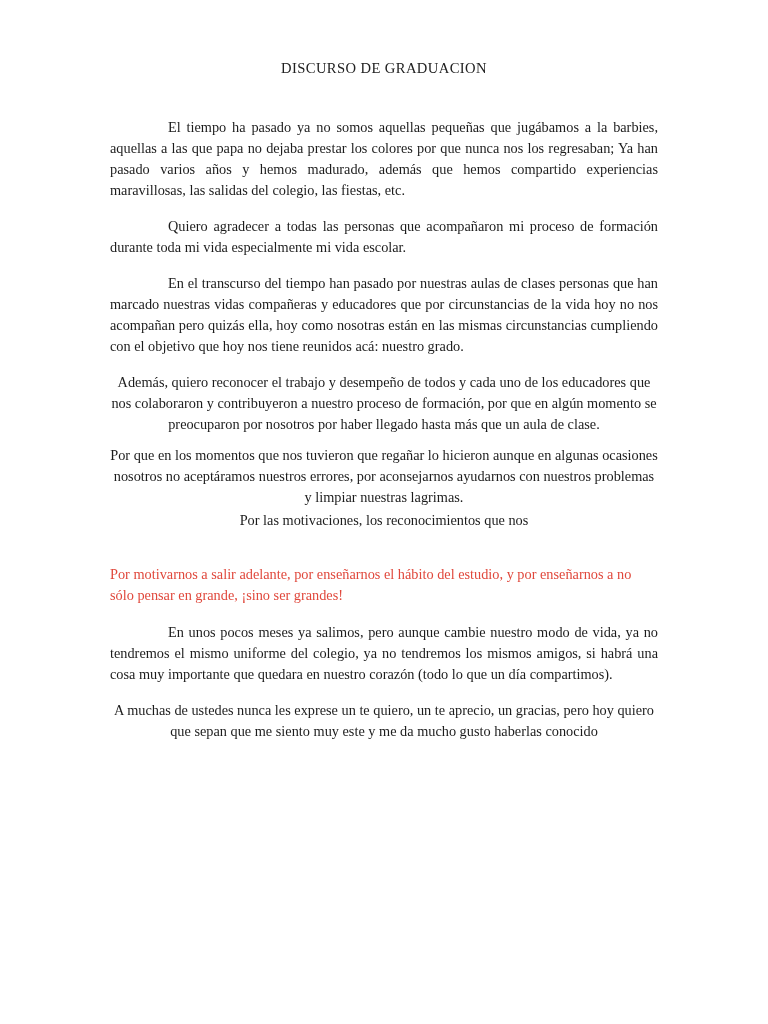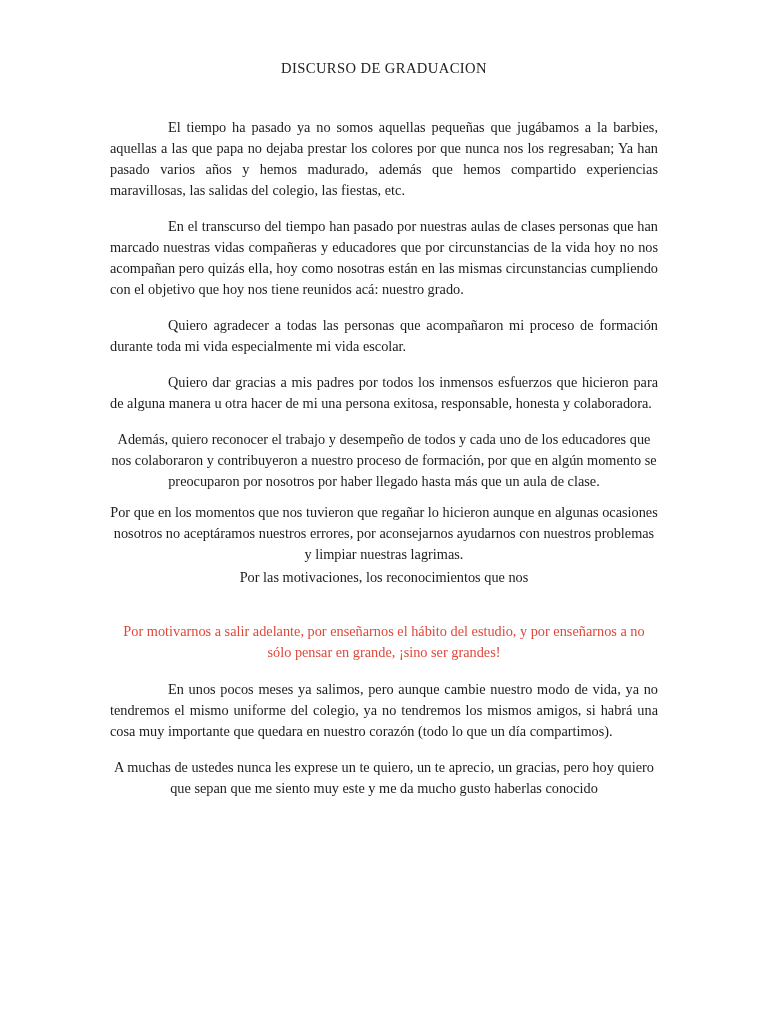--- a/index.html
+++ b/index.html
@@ -67,47 +67,46 @@
     text-indent: 0;
     margin-bottom: 10px;
   }
 
   p.tight {
     margin-bottom: 2px;
   }
 
   
   p.red {
-    text-align: center;
+    text-align: left;
     text-indent: 0;
     margin-bottom: 16px;
   }
 
   .spacer-line {
     height: 22.6px;
   }
 </style>
 </head>
 <body>
 
 <div class="page">
   <div class="content">
 
     <h1 class="doc-title">DISCURSO DE GRADUACION</h1>
 
     <div class="body-block">
 
       <p class="para just">El tiempo ha pasado ya no somos aquellas pequeñas que jugábamos a la barbies, aquellas a las que papa no dejaba prestar los colores por que nunca nos  los regresaban; Ya han pasado varios años y hemos madurado, además que hemos compartido experiencias maravillosas, las salidas del colegio, las fiestas, etc.</p>
 
+      <p class="para just">Quiero agradecer a todas las personas que acompañaron mi proceso de formación durante toda mi vida especialmente mi vida escolar.</p>
+
       <p class="para just">En el transcurso del tiempo han pasado por nuestras aulas de clases personas que han marcado nuestras vidas compañeras y educadores que por circunstancias de la vida hoy no nos acompañan pero quizás ella, hoy como nosotras están en las mismas circunstancias cumpliendo con el objetivo que hoy nos tiene reunidos acá: nuestro grado.</p>
 
-      <p class="para just">Quiero agradecer a todas las personas que acompañaron mi proceso de formación durante toda mi vida especialmente mi vida escolar.</p>
 
-
-      <p class="para just">Quiero dar gracias a mis padres por todos los inmensos esfuerzos que hicieron para de alguna manera u otra hacer de mi una persona exitosa, responsable, honesta y colaboradora.</p>
 
       <p class="para flush">Además, quiero reconocer el trabajo y desempeño de todos y cada uno de los educadores que nos  colaboraron y contribuyeron a nuestro  proceso de formación, por que en algún momento se preocuparon por nosotros por haber llegado hasta más que un aula de clase.</p>
 
       <p class="para flush tight">Por que en los momentos que nos tuvieron que regañar lo hicieron aunque en algunas ocasiones nosotros no aceptáramos nuestros errores, por aconsejarnos ayudarnos con nuestros problemas y limpiar nuestras lagrimas.</p>
 
       <p class="para flush">Por las motivaciones, los reconocimientos que nos</p>
 
       <div class="spacer-line"></div>
 
       <p class="para red" id="red-passage" style="color: rgb(224, 72, 60);">Por motivarnos a salir adelante, por enseñarnos el hábito del estudio, y por enseñarnos a no sólo pensar en grande, ¡sino ser grandes!</p>

